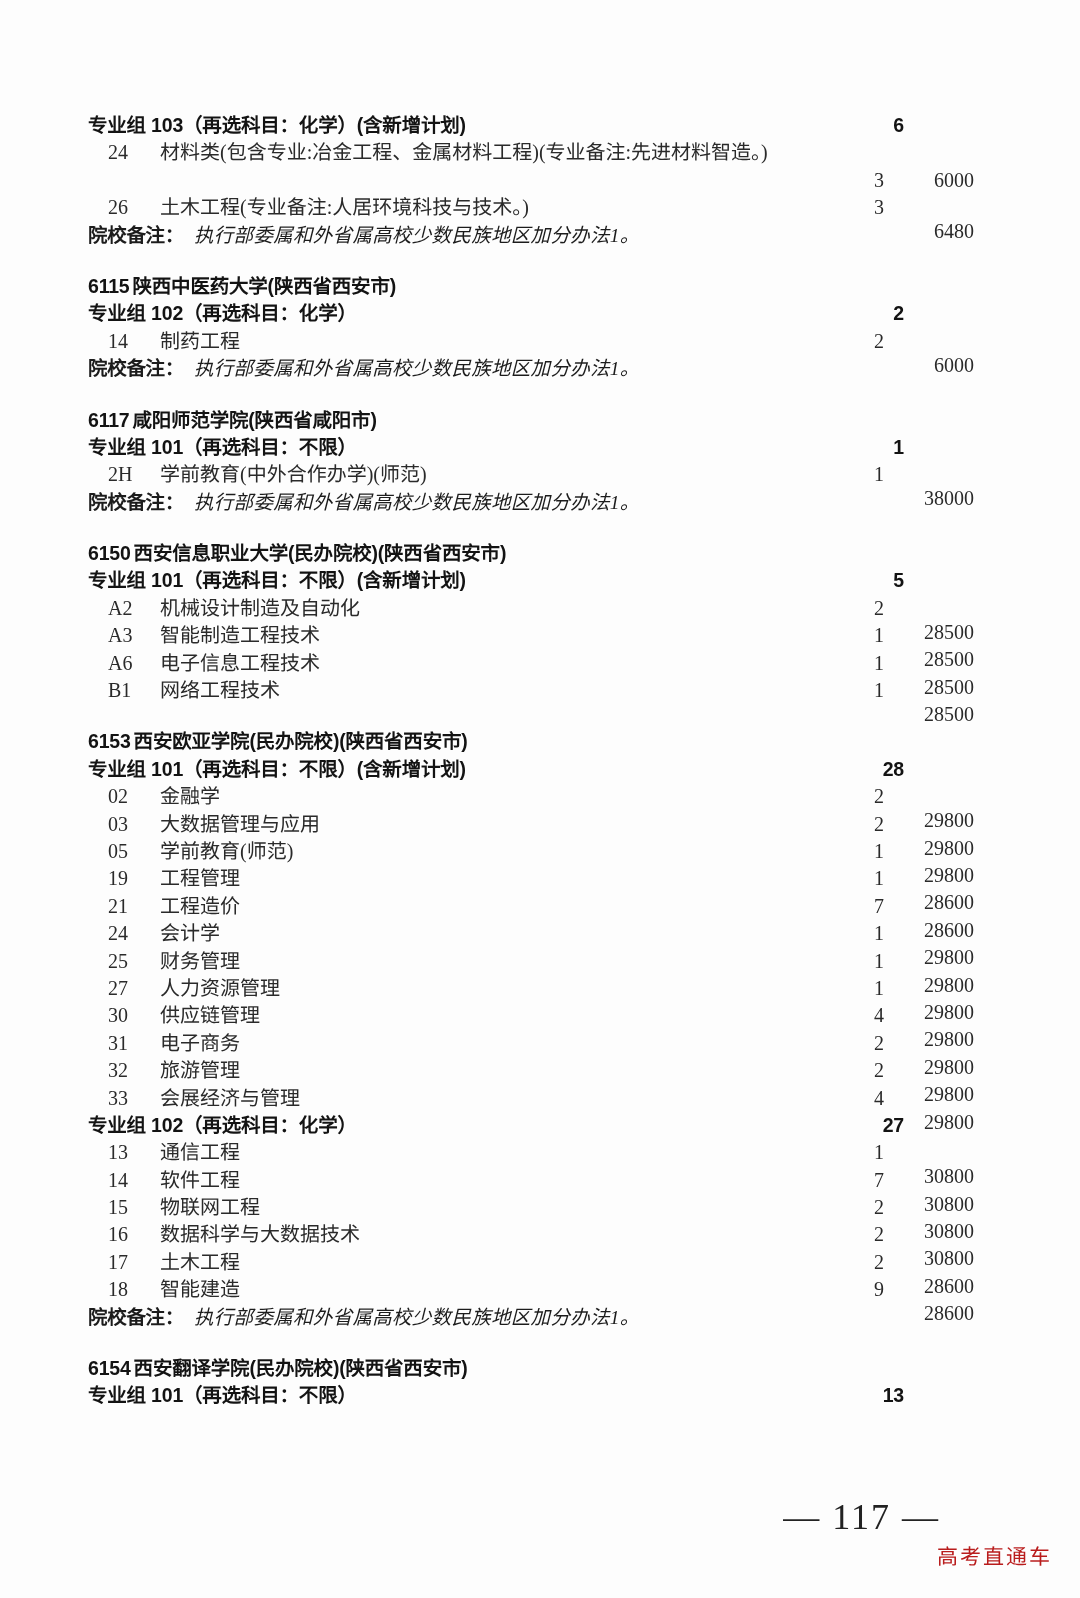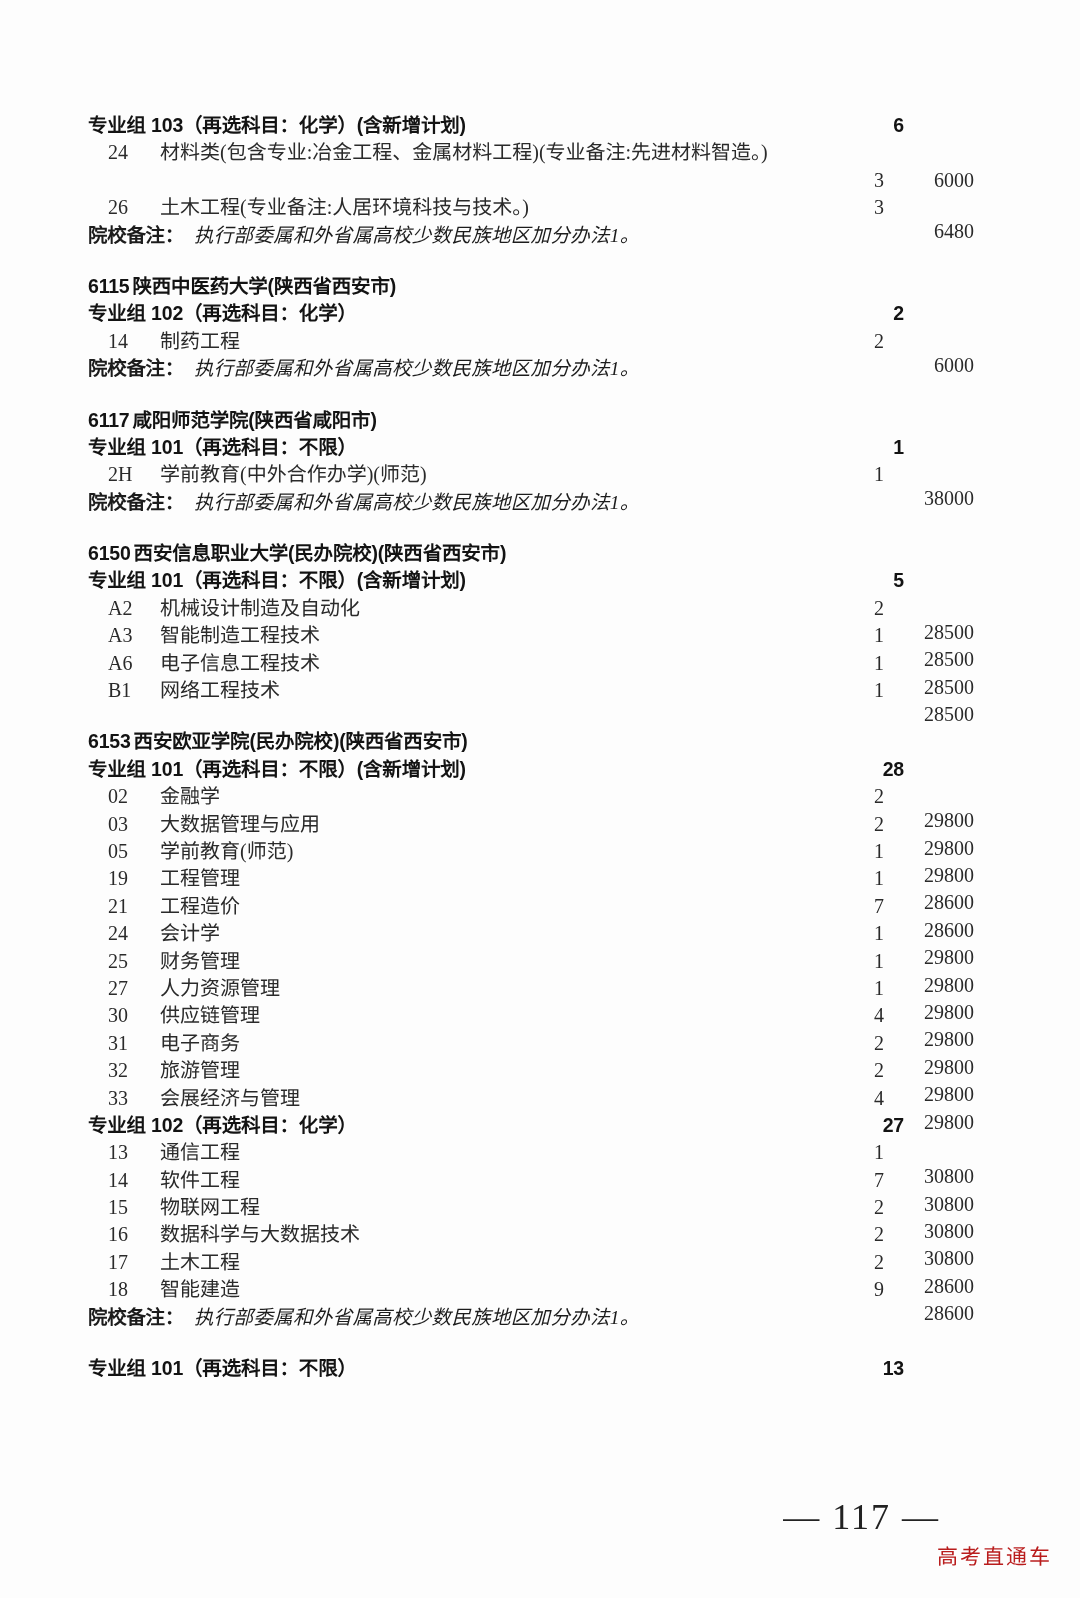--- a/index.html
+++ b/index.html
@@ -224,20 +224,21 @@
       <div class="row major"><span class="mcode">33</span><span class="label">会展经济与管理</span><span class="num-cnt">4</span><span class="num-fee">29800</span></div>
       <div class="row group"><span class="label">专业组 102（再选科目：化学）</span><span class="num-cnt">27</span></div>
       <div class="row major"><span class="mcode">13</span><span class="label">通信工程</span><span class="num-cnt">1</span><span class="num-fee">30800</span></div>
       <div class="row major"><span class="mcode">14</span><span class="label">软件工程</span><span class="num-cnt">7</span><span class="num-fee">30800</span></div>
       <div class="row major"><span class="mcode">15</span><span class="label">物联网工程</span><span class="num-cnt">2</span><span class="num-fee">30800</span></div>
       <div class="row major"><span class="mcode">16</span><span class="label">数据科学与大数据技术</span><span class="num-cnt">2</span><span class="num-fee">30800</span></div>
       <div class="row major"><span class="mcode">17</span><span class="label">土木工程</span><span class="num-cnt">2</span><span class="num-fee">28600</span></div>
       <div class="row major"><span class="mcode">18</span><span class="label">智能建造</span><span class="num-cnt">9</span><span class="num-fee">28600</span></div>
       <div class="row remark"><span class="rlabel">院校备注：</span><span class="rbody">执行部委属和外省属高校少数民族地区加分办法1。</span></div>
       <div class="gap-md"></div>
+      <div class="row school"><span class="code">6154</span><span class="label">西安翻译学院(民办院校)(陕西省西安市)</span></div>
       <div class="row group"><span class="label">专业组 101（再选科目：不限）</span><span class="num-cnt">13</span></div>
     </div>
 
   <div class="footer">
     <div class="pagenum">— 117 —</div>
     <div class="watermark">高考直通车</div>
   </div>
 
 </div>
 

